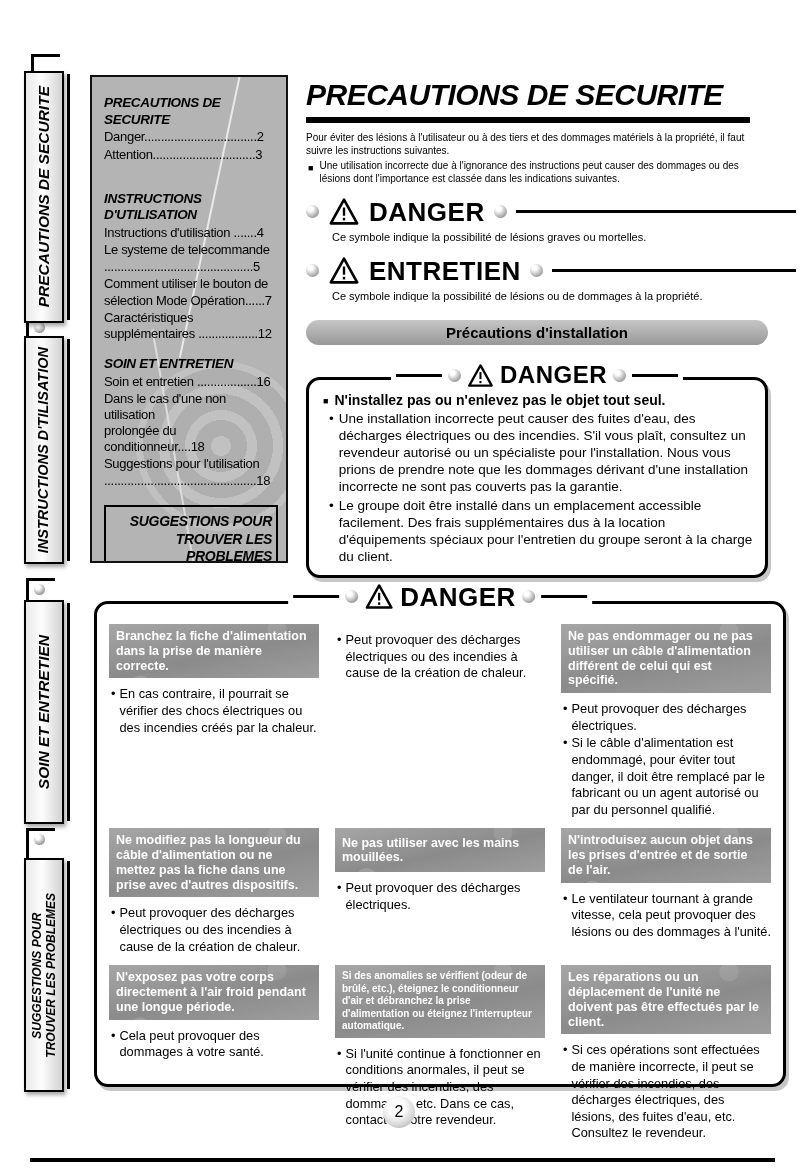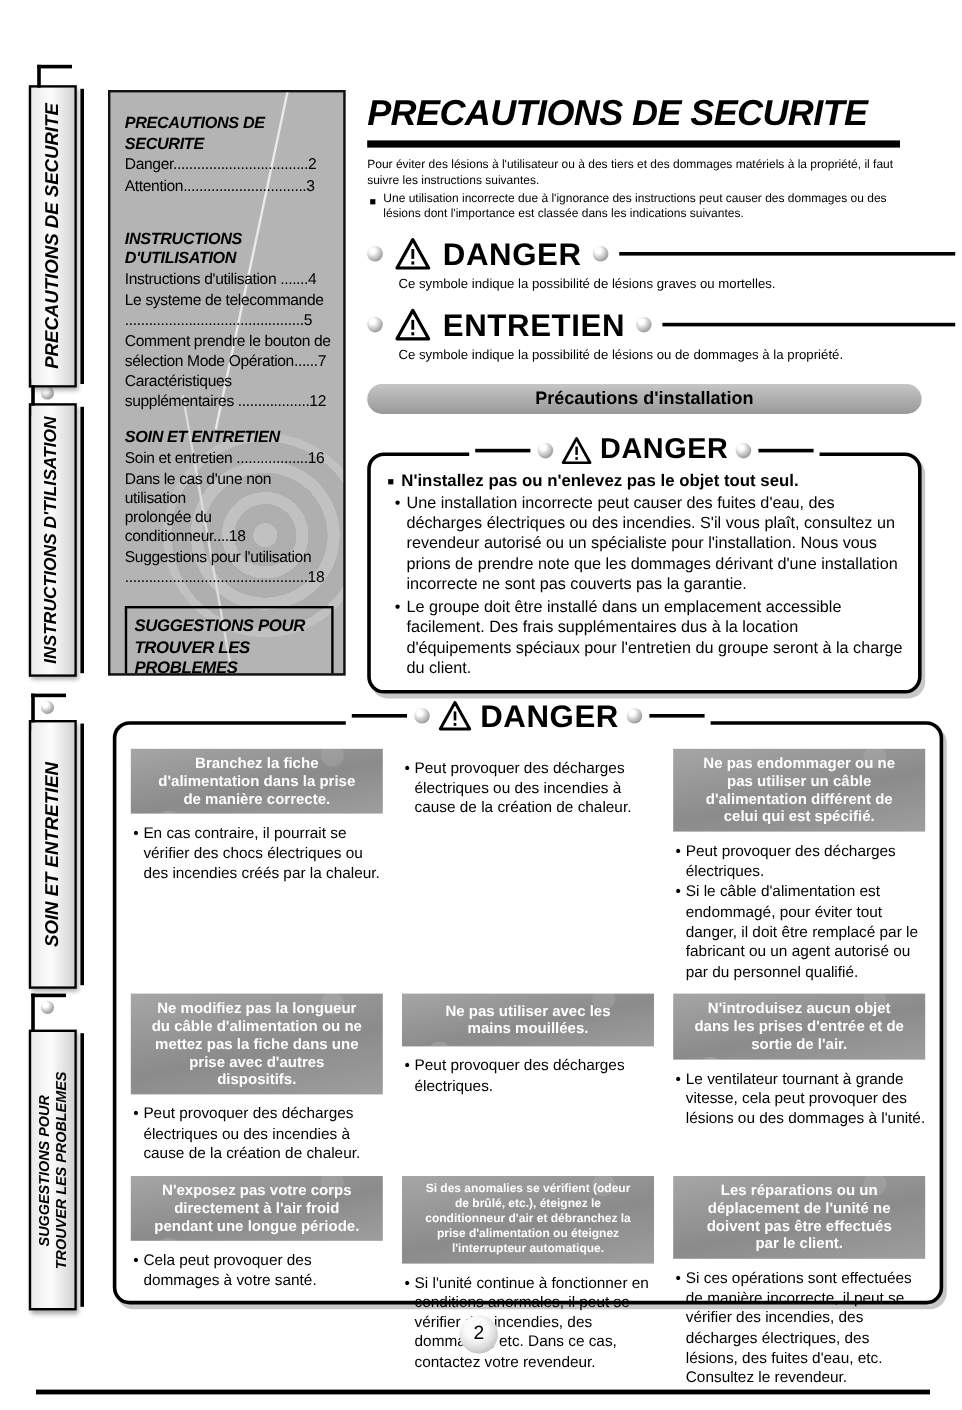--- a/index.html
+++ b/index.html
@@ -42,21 +42,21 @@
          background:repeating-radial-gradient(circle at 50% 50%, rgba(255,255,255,.5) 0 10px, rgba(120,120,120,.25) 10px 26px); }
   .toc-scratch { position:absolute; left:118px; top:-16px; width:2px; height:300px;
          background:#e9e9e9; transform:rotate(12deg); }
   .toc-scratch2 { position:absolute; left:88px; top:250px; width:2px; height:330px;
          background:#dcdcdc; transform:rotate(-10deg); }
   .toc-h { position:relative; font-weight:bold; font-style:italic; font-size:13.5px;
            white-space:pre-line; margin-top:2px; }
   .toc-e { position:relative; white-space:pre-line; margin-top:1px; }
   .gap-lg { margin-top:28px; }
   .gap-md { margin-top:14px; }
-  .toc-box { position:relative; border:2px solid #000; margin-top:16px; padding:6px 4px 26px 6px; }
+  .toc-box { position:relative; border:2px solid #000; margin-top:16px; padding:6px 4px 26px 6px;text-align:right; }
   .toc-box .toc-h { margin-top:0; font-size:14px; }
 
   
   .main { position:absolute; left:306px; top:78px; width:462px; }
   .title { font-size:30px; font-weight:bold; font-style:italic; margin:0;
            padding-bottom:5px; border-bottom:6px solid #000; width:444px; letter-spacing:-0.5px; }
   .p { font-size:10px; line-height:1.3; margin:8px 0 0 0; }
   .sqrow { display:flex; margin:2px 0 0 0; }
   .mk { font-size:9px; padding:4px 6px 0 2px; flex:none; }
   .ball { width:13px; height:13px; border-radius:50%; flex:none;
@@ -89,22 +89,22 @@
               padding:20px 12px 10px 12px; box-sizing:border-box; }
   .grid-box .box-title { top:-21px; }
   .grid-box .wlabel { font-size:26px; }
   .grid { display:grid; grid-template-columns:1fr 1fr 1fr; column-gap:16px; row-gap:10px; }
   .cell.r1 { min-height:172px; } .cell.r2 { min-height:116px; } .cell.r3 { min-height:140px; }
   .hdr { background:
           radial-gradient(circle at 15% 115%, rgba(255,255,255,.14) 0 10px, transparent 11px),
           radial-gradient(circle at 80% 10%, rgba(255,255,255,.10) 0 9px, transparent 10px),
           linear-gradient(168deg,#a6a6a6 0%,#8b8b8b 55%,#9e9e9e 100%);
          color:#fff; font-weight:bold; font-size:12.5px; line-height:1.18;
-         padding:5px 17px; min-height:44px; display:flex; flex-direction:column;
-         justify-content:center; box-sizing:border-box;text-align:center; }
+         padding:5px 7px; min-height:44px; display:flex; flex-direction:column;
+         justify-content:center; box-sizing:border-box; }
   .hdr.small { font-size:10px; line-height:1.25; }
   .cell ul { margin:8px 0 0 0; padding:0; list-style:none; font-size:12.8px; line-height:1.3; }
   .cell li { display:flex; margin-top:1px; }
   .cell .mk2 { flex:none; padding:0 4px 0 2px; }
 
   .pagenum { position:absolute; left:383px; top:1096px; width:32px; height:32px; border-radius:50%;
              background:radial-gradient(circle at 42% 35%,#fbfbfb 0 32%,#dedede 58%,#a3a3a3 100%);
              display:flex; align-items:center; justify-content:center; font-size:16px; }
   .bottom-rule { position:absolute; left:30px; top:1158px; width:745px; height:4px; background:#000; }
 </style>
@@ -140,21 +140,21 @@
     <div class="toc-scratch"></div>
     <div class="toc-scratch2"></div>
     <div class="toc-h">PRECAUTIONS DE SECURITE</div>
     <div class="toc-e">Danger..................................2</div>
     <div class="toc-e">Attention...............................3</div>
     <div class="toc-h gap-lg">INSTRUCTIONS
 D'UTILISATION</div>
     <div class="toc-e">Instructions d'utilisation .......4</div>
     <div class="toc-e">Le systeme de telecommande</div>
     <div class="toc-e">.............................................5</div>
-    <div class="toc-e">Comment prendre le bouton de
+    <div class="toc-e">Comment utiliser le bouton de
 sélection Mode Opération......7</div>
     <div class="toc-e">Caractéristiques
 supplémentaires ..................12</div>
     <div class="toc-h gap-md">SOIN ET ENTRETIEN</div>
     <div class="toc-e">Soin et entretien ..................16</div>
     <div class="toc-e">Dans le cas d'une non utilisation
 prolongée du conditionneur....18</div>
     <div class="toc-e">Suggestions pour l'utilisation</div>
     <div class="toc-e">..............................................18</div>
     <div class="toc-box">

